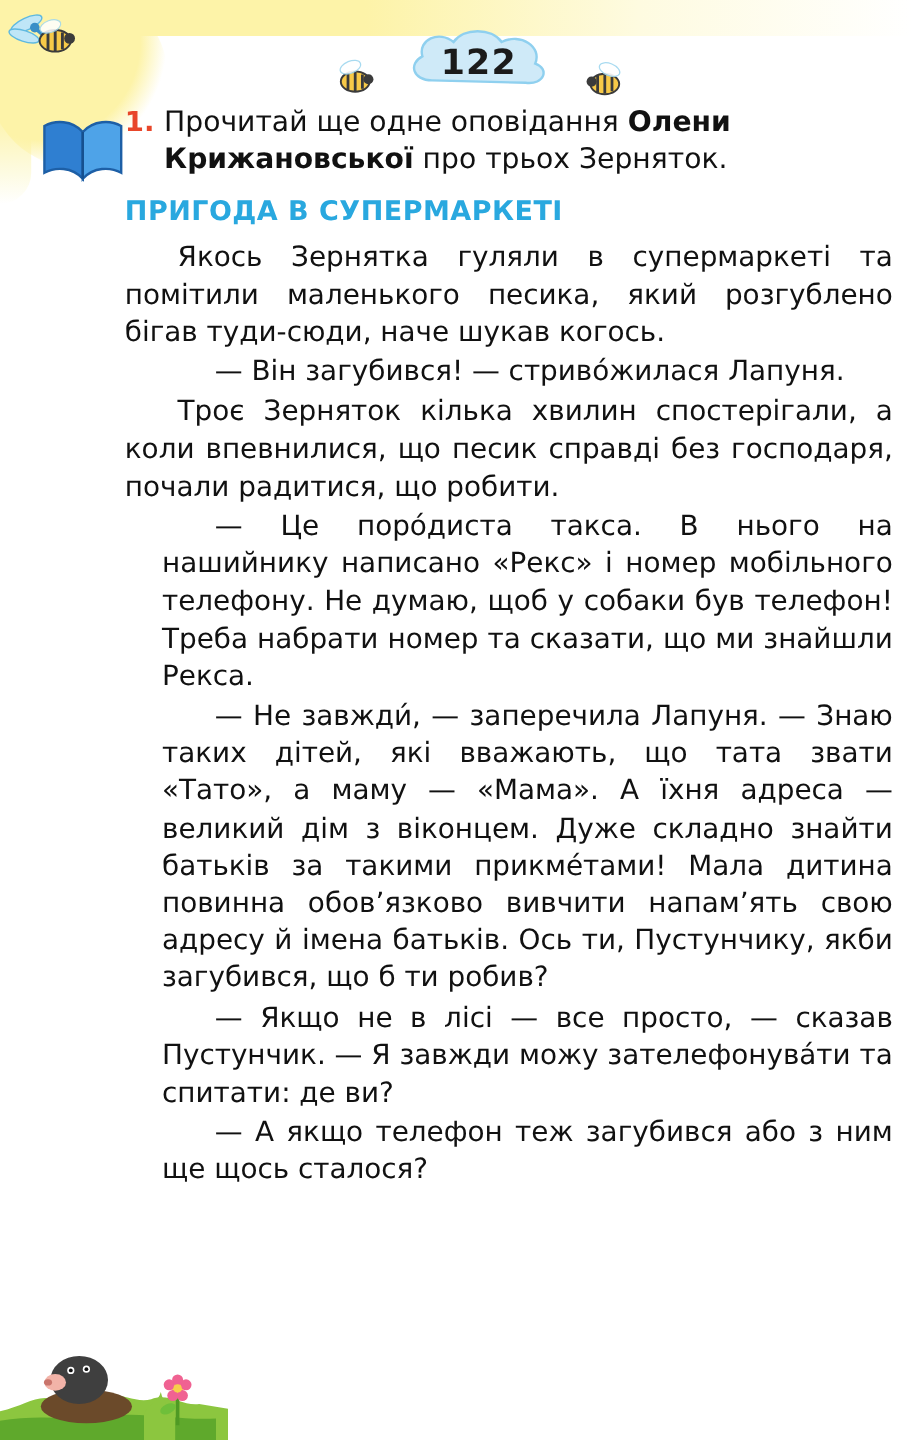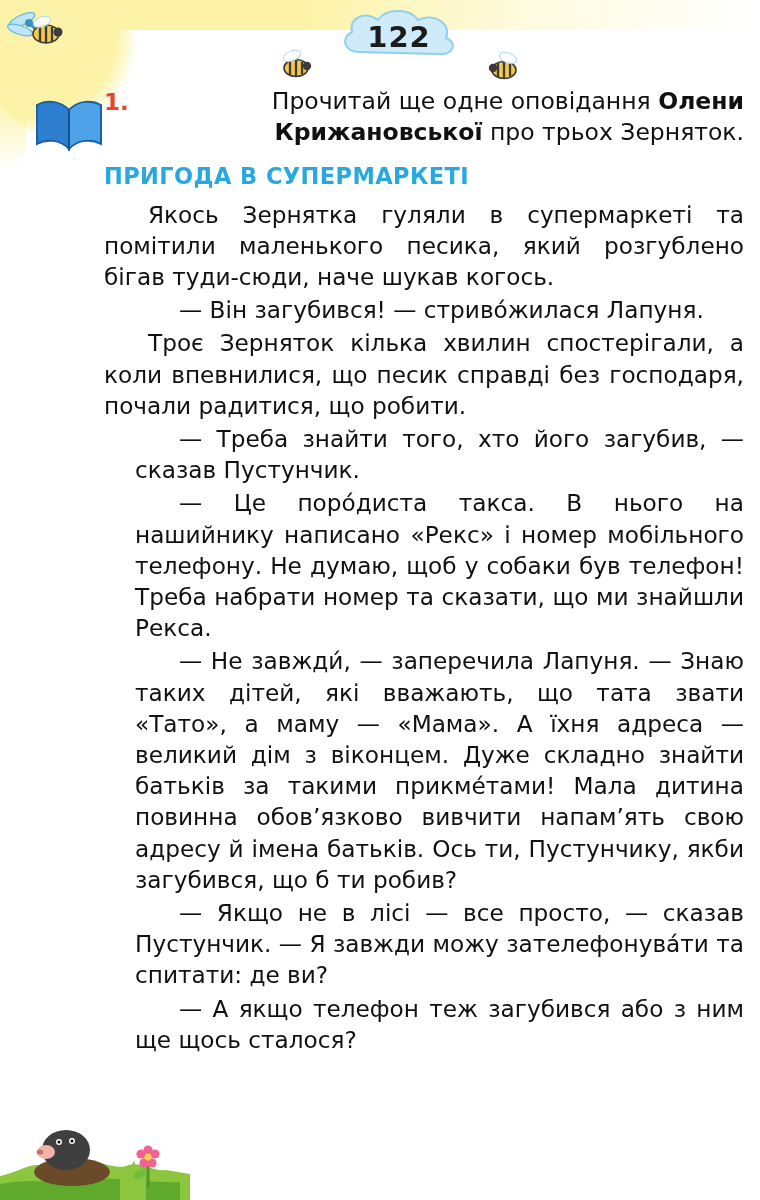--- a/index.html
+++ b/index.html
@@ -57,21 +57,21 @@
     width: 150px;
     height: 150px;
     border-radius: 50%;
     background: radial-gradient(circle at 30% 30%, #fdf3a8 0%, #fdf3a8 55%, rgba(253,243,168,0) 70%);
   }
 
   
   .page-number-cloud {
     position: absolute;
     left: 336px;
-    top: 8px;
+    top: 23px;
     width: 126px;
     height: 56px;
   }
   .page-number-cloud .cloud-bg {
     position: absolute;
     inset: 0;
   }
   .page-number-cloud .num {
     position: absolute;
     inset: 0;
@@ -132,21 +132,20 @@
   .task-num {
     color: #e8462a;
     font-weight: bold;
     font-size: 23px;
     margin-right: 8px;
     flex: 0 0 auto;
     padding-top: 1px;
   }
   .task-text {
     flex: 1 1 auto;
-    text-align: right;
   }
   .task-text b { font-weight: bold; }
 
   .story-title {
     text-align: left;
     color: #29a8df;
     font-weight: bold;
     font-size: 22.5px;
     letter-spacing: 0.4px;
     margin: 14px 0 10px 0;
@@ -258,21 +257,20 @@
       <span class="task-num">1.</span>
       <span class="task-text"><span>Прочитай ще одне оповідання </span><b>Олени Крижановської</b><span> про трьох Зерняток.</span></span>
     </div>
 
     <div class="story-title">ПРИГОДА В СУПЕРМАРКЕТІ</div>
 
     <div class="body-text">
       <p>Якось Зернятка гуляли в супермаркеті та помітили маленького песика, який розгублено бігав туди-сюди, наче шукав когось.</p>
       <p class="dialogue">— Він загубився! — стриво́жилася Лапуня.</p>
       <p>Троє Зерняток кілька хвилин спостерігали, а коли впевнилися, що песик справді без господаря, почали радитися, що робити.</p>
-      <p class="dialogue">— Треба знайти того, хто його загубив, — сказав Пустунчик.</p>
       <p class="dialogue">— Це поро́диста такса. В нього на нашийнику написано «Рекс» і номер мобільного телефону. Не думаю, щоб у собаки був телефон! Треба набрати номер та сказати, що ми знайшли Рекса.</p>
       <p class="dialogue">— Не завжди́, — заперечила Лапуня. — Знаю таких дітей, які вважають, що тата звати «Тато», а маму — «Мама». А їхня адреса — великий дім з віконцем. Дуже складно знайти батьків за такими прикме́тами! Мала дитина повинна обов’язково вивчити напам’ять свою адресу й імена батьків. Ось ти, Пустунчику, якби загубився, що б ти робив?</p>
       <p class="dialogue">— Якщо не в лісі — все просто, — сказав Пустунчик. — Я завжди можу зателефонува́ти та спитати: де ви?</p>
       <p class="dialogue">— А якщо телефон теж загубився або з ним ще щось сталося?</p>
     </div>
   </div>
 
   <div class="bottom-grass">
     <svg width="760" height="86" viewBox="0 0 760 86">
       <path d="M0 86 L0 62 C20 58, 30 48, 44 52 C58 42, 70 54, 84 50 C98 44, 112 56, 126 52 C140 46, 152 58, 166 56 L190 60 L190 86 Z" fill="#8cc63f"></path>

